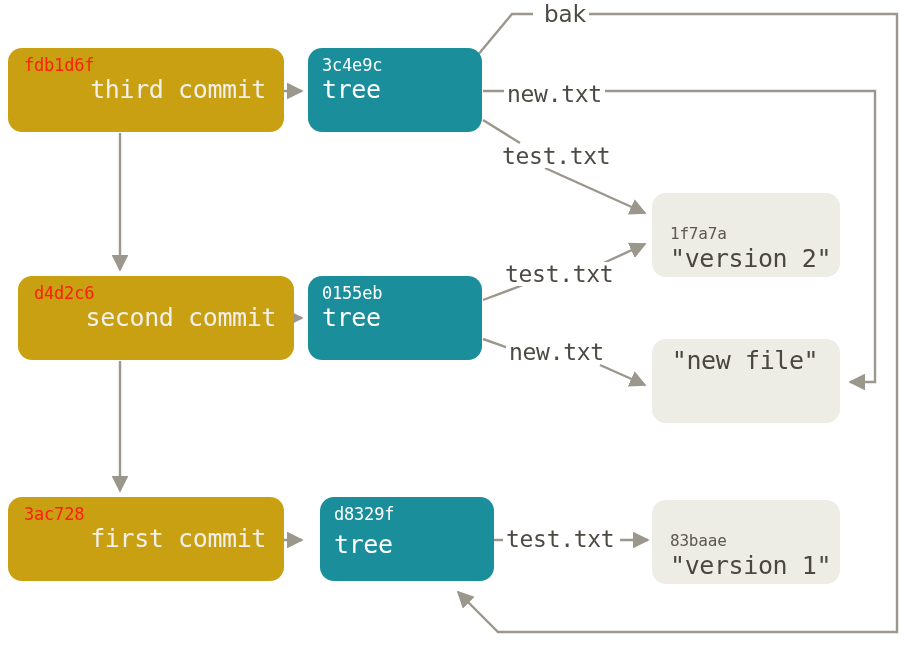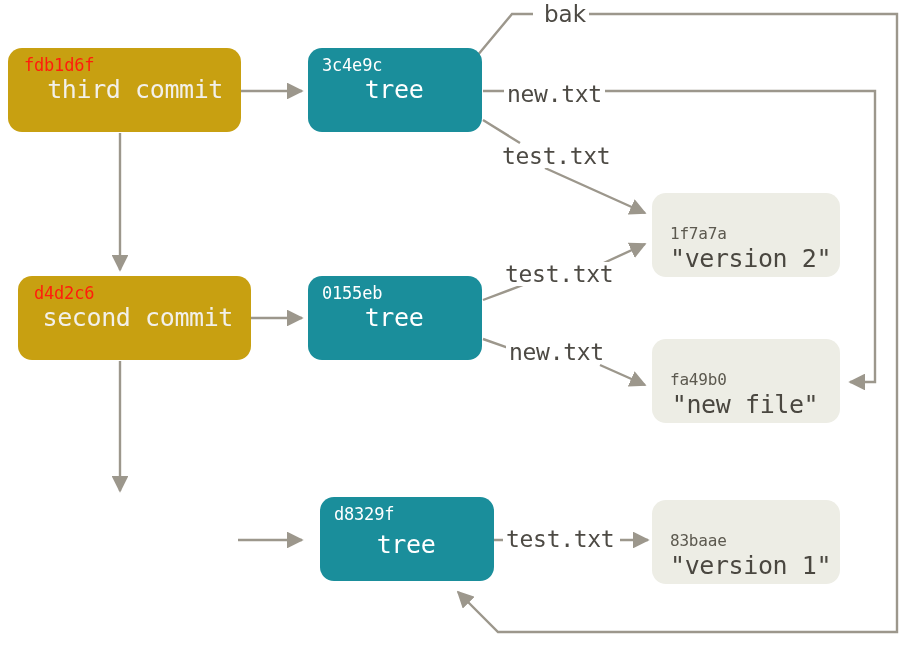--- a/index.html
+++ b/index.html
@@ -42,21 +42,21 @@
   .node .label {
     font-family: "DejaVu Sans Mono", "Liberation Mono", monospace;
     font-size: 25px;
     line-height: 30px;
     letter-spacing: -0.4px;
     white-space: nowrap;
   }
   
   .node.commit {
     background: #c8a011;
-    width: 233px;
+    width: 276px;
     height: 84px;
   }
   .node.commit .hash {
     color: #ff1d0d;
     padding-left: 2px;
   }
   .node.commit .label {
     color: #f2f0ea;
     text-align: right;
     padding-right: 6px;
@@ -65,21 +65,21 @@
   .node.tree {
     background: #1a8e9b;
     width: 174px;
     height: 84px;
   }
   .node.tree .hash {
     color: #ffffff;
   }
   .node.tree .label {
     color: #ffffff;
-    text-align: center;
+    text-align: left;
     padding-right: 4px;
   }
   
   .node.blob {
     background: #edede5;
     width: 188px;
     height: 84px;
     padding-left: 18px;
   }
   .node.blob .hash {
@@ -150,20 +150,24 @@
   <div class="node commit" style="left:8px; top:48px;">
     <span class="hash">fdb1d6f</span>
     <span class="label">third commit</span>
   </div>
 
   <div class="node commit" style="left:18px; top:276px;">
     <span class="hash">d4d2c6</span>
     <span class="label">second commit</span>
   </div>
 
+  <div class="node commit" style="left:8px; top:497px;">
+    <span class="hash">3ac728</span>
+    <span class="label">first commit</span>
+  </div>
 
   <div class="node tree" style="left:308px; top:48px;">
     <span class="hash">3c4e9c</span>
     <span class="label">tree</span>
   </div>
 
   <div class="node tree" style="left:308px; top:276px;">
     <span class="hash">0155eb</span>
     <span class="label">tree</span>
   </div>
@@ -172,21 +176,20 @@
     <span class="hash">d8329f</span>
     <span class="label">tree</span>
   </div>
 
   <div class="node blob" style="left:652px; top:193px;">
     <span class="hash">1f7a7a</span>
     <span class="label">"version 2"</span>
   </div>
 
   <div class="node blob" style="left:652px; top:339px;">
-    <span class="hash">fa49b0</span>
     <span class="label">"new file"</span>
   </div>
 
   <div class="node blob" style="left:652px; top:500px;">
     <span class="hash">83baae</span>
     <span class="label">"version 1"</span>
   </div>
 
   <span class="edge-label sans" style="left:533px; top:2px;">bak</span>
 

